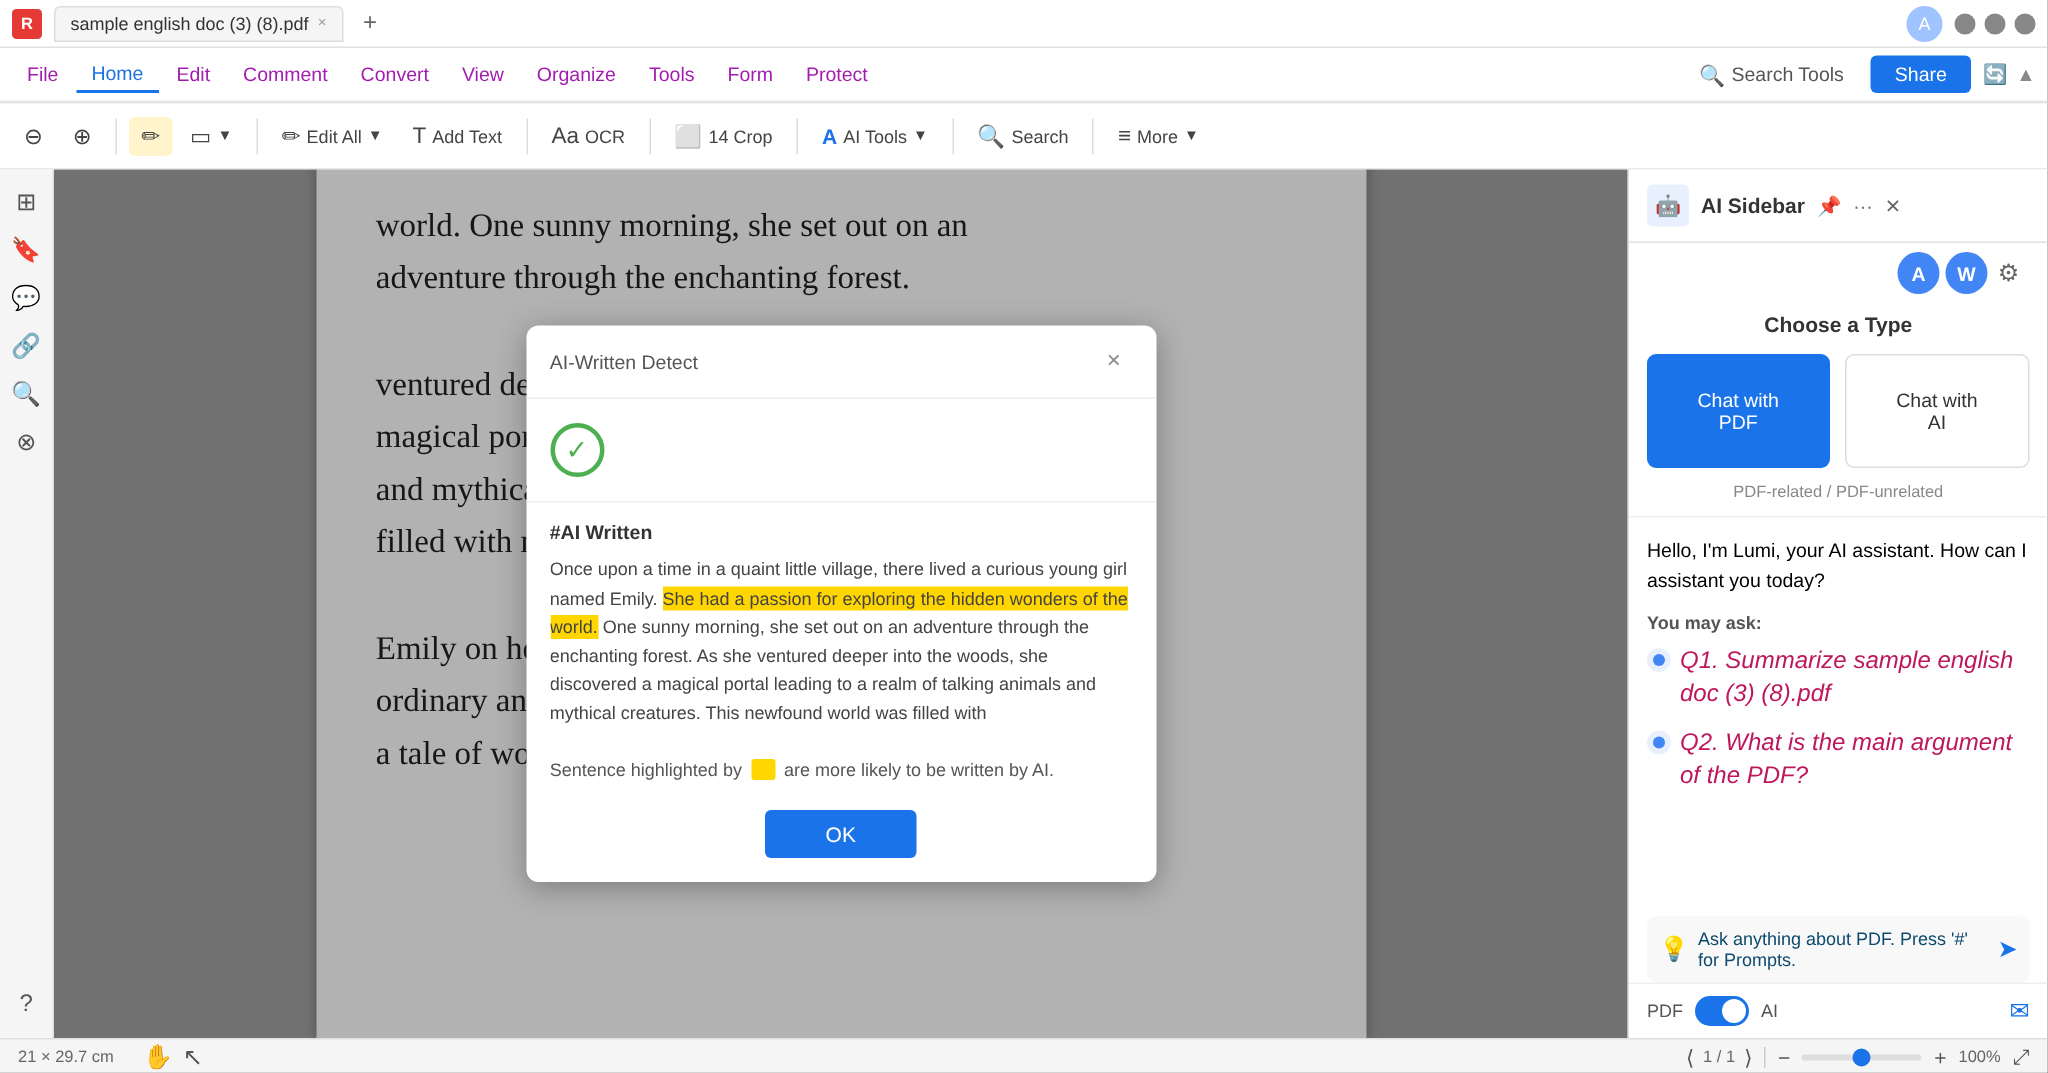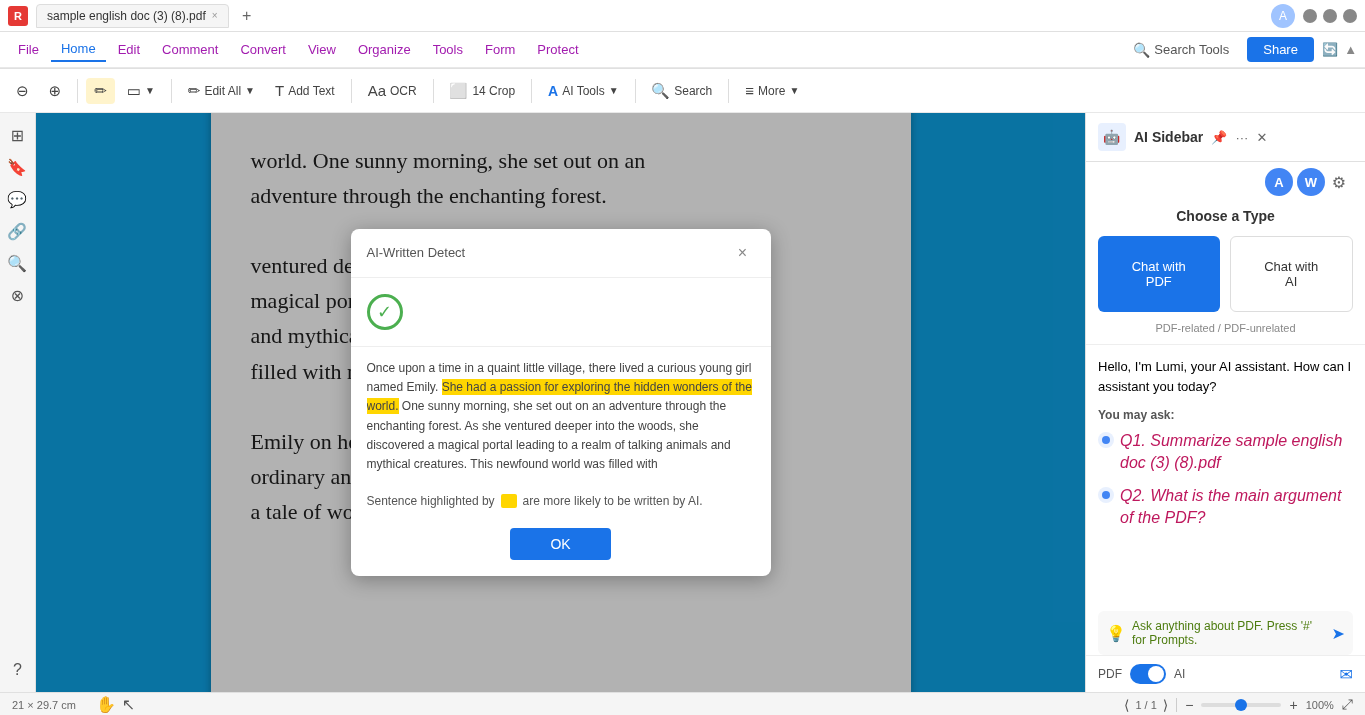--- a/index.html
+++ b/index.html
@@ -30,21 +30,21 @@
     .toolbar-btn.highlight { background: rgba(255, 200, 0, 0.2); }
 
     
     .main-layout { display: flex; height: calc(715px - 32px - 36px - 44px - 24px); }
 
     
     .left-sidebar { width: 36px; background: #f5f5f5; border-right: 1px solid #e0e0e0; display: flex; flex-direction: column; align-items: center; padding-top: 8px; gap: 4px; }
     .sidebar-icon { width: 28px; height: 28px; display: flex; align-items: center; justify-content: center; border-radius: 4px; cursor: pointer; color: #555; font-size: 16px; }
 
     
-    .pdf-area { flex: 1; background: #0ea5e9; overflow: auto; display: flex; justify-content: center; align-items: center; position: relative; }
+    .pdf-area { flex: 1; background: #a3a3a3; overflow: auto; display: flex; justify-content: center; align-items: flex-end; position: relative; }
     .pdf-page { background: white; width: 700px; min-height: 600px; padding: 40px; box-shadow: 0 2px 8px rgba(0,0,0,0.3); position: relative; }
     .pdf-text { font-size: 22px; line-height: 1.6; color: #222; font-family: Georgia, serif; }
 
     
     .right-sidebar { width: 280px; background: #fff; border-left: 1px solid #e0e0e0; display: flex; flex-direction: column; }
     .right-sidebar-header { display: flex; align-items: center; padding: 10px 12px; border-bottom: 1px solid #e0e0e0; gap: 8px; }
     .ai-sidebar-title { font-size: 14px; font-weight: 600; color: #333; flex: 1; }
     .right-sidebar-header-icons { display: flex; gap: 8px; color: #666; }
     .ai-icon-circle { width: 28px; height: 28px; border-radius: 50%; background: #4285f4; display: flex; align-items: center; justify-content: center; color: white; font-size: 13px; font-weight: bold; }
     .ai-settings-icon { width: 28px; height: 28px; display: flex; align-items: center; justify-content: center; color: #666; cursor: pointer; font-size: 16px; }
@@ -56,21 +56,21 @@
     .chat-btn.inactive { background: #fff; color: #333; border: 1px solid #ddd; }
     .pdf-unrelated { text-align: center; font-size: 11px; color: #888; padding-bottom: 10px; border-bottom: 1px solid #eee; }
 
     .ai-chat-body { flex: 1; padding: 12px; overflow-y: auto; }
     .ai-greeting { font-size: 13px; color: #000000; margin-bottom: 12px; line-height: 1.5; }
     .you-may-ask { font-size: 12px; color: #555; font-weight: 600; margin-bottom: 8px; }
     .suggested-question { display: flex; align-items: flex-start; gap: 6px; margin-bottom: 10px; cursor: pointer; }
     .q-icon { width: 16px; height: 16px; border-radius: 50%; background: #e8f0fe; display: flex; align-items: center; justify-content: center; flex-shrink: 0; margin-top: 2px; }
     .q-dot { width: 8px; height: 8px; border-radius: 50%; background: #4285f4; }
     .q-text { font-size: 16px; color: #be185d; line-height: 1.4; font-style: italic; }
-    .ask-placeholder { font-size: 12px; color: #4d7c0f; flex: 1; }
+    .ask-placeholder { font-size: 12px; color: #0c4a6e; flex: 1; }
     .send-icon { font-size: 16px; color: #1a73e8; cursor: pointer; }
 
     .pdf-ai-toggle { display: flex; align-items: center; gap: 8px; padding: 8px 12px; border-top: 1px solid #eee; }
     .toggle-label { font-size: 12px; color: #555; }
     .toggle-switch { width: 36px; height: 20px; background: #1a73e8; border-radius: 10px; position: relative; cursor: pointer; }
     .toggle-thumb { width: 16px; height: 16px; background: white; border-radius: 50%; position: absolute; top: 2px; right: 2px; }
     .ai-label { font-size: 12px; color: #555; }
     .send-btn-footer { margin-left: auto; color: #1a73e8; cursor: pointer; font-size: 16px; }
 
     
@@ -242,20 +242,21 @@
     <div class="modal-overlay">
       <div class="modal">
         <div class="modal-header">
           <span class="modal-title">AI-Written Detect</span>
           <div class="modal-close">×</div>
         </div>
         <div class="modal-status">
           <div class="status-icon">✓</div>
         </div>
         <div class="modal-content">
+          <div class="ai-written-header">#AI Written</div>
           <div class="ai-written-text">
             <span>Once upon a time in a quaint little village, there lived a curious young girl named Emily. </span><span class="ai-highlight">She had a passion for exploring the hidden wonders of the world.</span><span> One sunny morning, she set out on an adventure through the enchanting forest. As she ventured deeper into the woods, she discovered a magical portal leading to a realm of talking animals and mythical creatures. This newfound world was filled with</span>
           </div>
         </div>
         <div class="modal-notice">
           <span>Sentence highlighted by</span>
           <span class="highlight-sample"></span>
           <span>are more likely to be written by AI.</span>
         </div>
         <div class="modal-footer">

